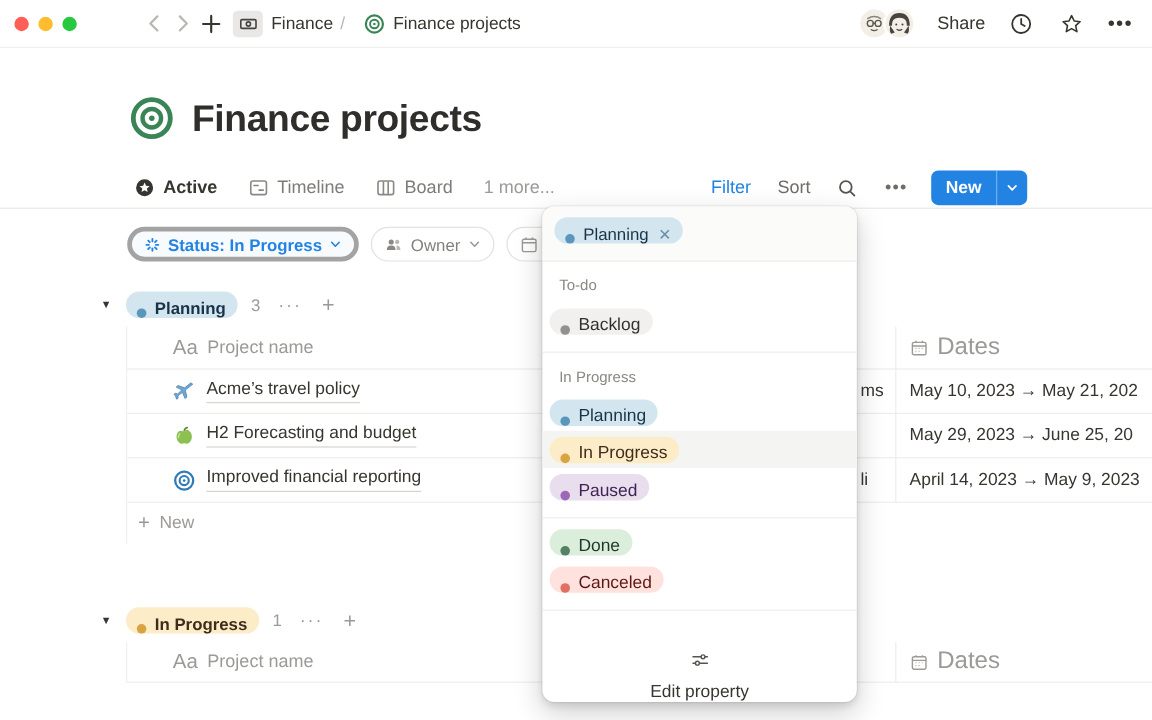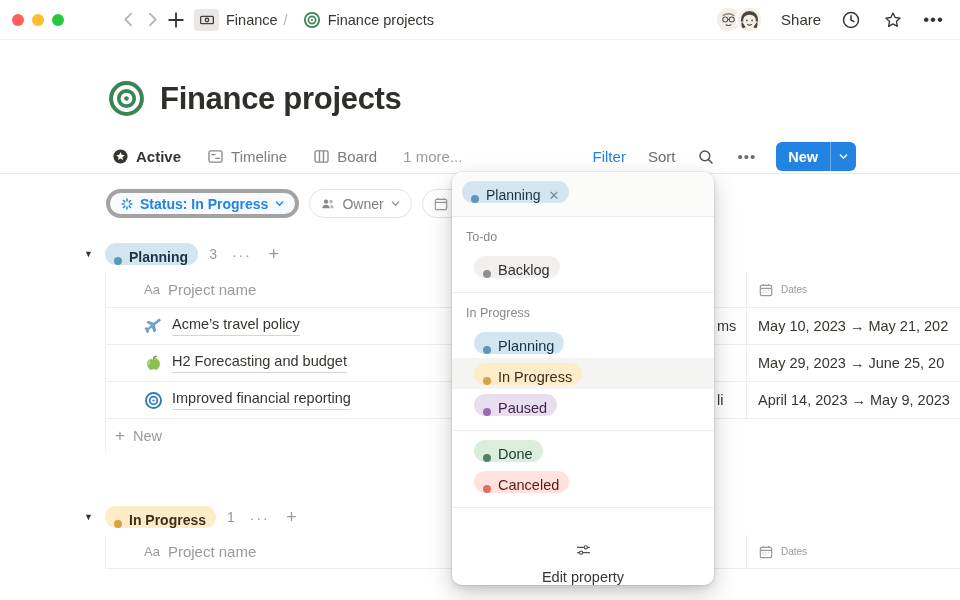--- a/index.html
+++ b/index.html
@@ -83,44 +83,44 @@
   .pill.group-pill { font-weight:600; }
   .pill.c-blue   { background:#d3e5ef; color:#183347; } .pill.c-blue .dot   { background:#5b97bd; }
   .pill.c-yellow { background:#fdecc8; color:#402c1b; } .pill.c-yellow .dot { background:#d9a344; }
   .pill.c-purple { background:#e8deee; color:#412454; } .pill.c-purple .dot { background:#9d68b5; }
   .pill.c-green  { background:#dbeddb; color:#1c3829; } .pill.c-green .dot  { background:#548164; }
   .pill.c-red    { background:#ffe2dd; color:#5d1715; } .pill.c-red .dot    { background:#e16f64; }
   .pill.c-gray   { background:#f1f0ef; color:#32302c; } .pill.c-gray .dot   { background:#91918e; }
 
   .tbl { position:relative; margin:6px 0 0 21px; width:900px; border-left:1px solid #f0f0ee; }
   .thead { height:36px; display:flex; align-items:center; gap:8px; padding-left:38px; border-bottom:1px solid #ededeb; color:#9b9a97; font-size:15px; position:relative; }
-  .aa { font-size:13px; color:#9b9a97; }
+  .aa { font-size:17px; color:#9b9a97; }
   .trow { height:37px; display:flex; align-items:center; gap:9px; padding-left:38px; border-bottom:1px solid #ededeb; position:relative; }
   .row-icon { width:19px; height:19px; flex:0 0 auto; display:flex; }
   .row-title { font-size:14.5px; font-weight:500; color:#37352f; border-bottom:1px solid #d6d5d1; padding-bottom:3px; white-space:nowrap; }
   .cell-dates { position:absolute; left:652px; top:0; height:100%; display:flex; align-items:center; font-size:14.5px; color:#37352f; white-space:nowrap; }
-  .head-dates { position:absolute; left:652px; top:0; height:100%; display:flex; align-items:center; gap:7px; color:#9b9a97; font-size:10px; white-space:nowrap; }
+  .head-dates { position:absolute; left:652px; top:0; height:100%; display:flex; align-items:center; gap:7px; color:#9b9a97; font-size:20px; white-space:nowrap; }
   .fragment { position:absolute; left:611px; top:0; height:100%; display:flex; align-items:center; font-size:14.5px; color:#37352f; }
   .vline { position:absolute; left:640px; top:0; width:1px; background:#ededeb; }
   .newrow { height:34px; display:flex; align-items:center; gap:8px; padding-left:9px; color:#9b9a97; font-size:14.5px; }
   .newrow .plus { font-size:17px; }
 
   
   #dropdown {
     position:absolute; left:452px; top:172px; width:262px; height:413px; z-index:30;
     background:#fff; border-radius:10px; overflow:hidden;
     box-shadow:0 0 0 1px rgba(15,15,15,.05), 0 3px 6px rgba(15,15,15,.1), 0 9px 24px rgba(15,15,15,.2);
     display:flex; flex-direction:column;
   }
   .dd-selected { padding:9px 10px; background:#fbfbfa; border-bottom:1px solid #ededeb; }
   .dd-selected .pill { font-size:14px; }
   .pill .x { color:#6d90a8; font-size:13px; margin-left:1px; }
   .dd-section { padding:4px 0 10px; border-bottom:1px solid #ededeb; }
   .dd-label { padding:9px 14px 7px; font-size:12.5px; color:#8a8883; }
-  .dd-option { height:31px; display:flex; align-items:center; padding:0 22px; }
+  .dd-option { height:31px; display:flex; align-items:center; padding:0 6px; }
   .dd-option.hovered { background:#f4f4f3; }
   .dd-option .pill { font-size:14.5px; }
   .dd-edit { height:43px; display:flex; align-items:center; gap:11px; padding:0 15px; font-size:14.5px; color:#37352f; margin-top:auto;flex-direction:column; }
 
   svg { display:block; }
 </style>
 </head>
 <body>
 
 <div id="topbar">

